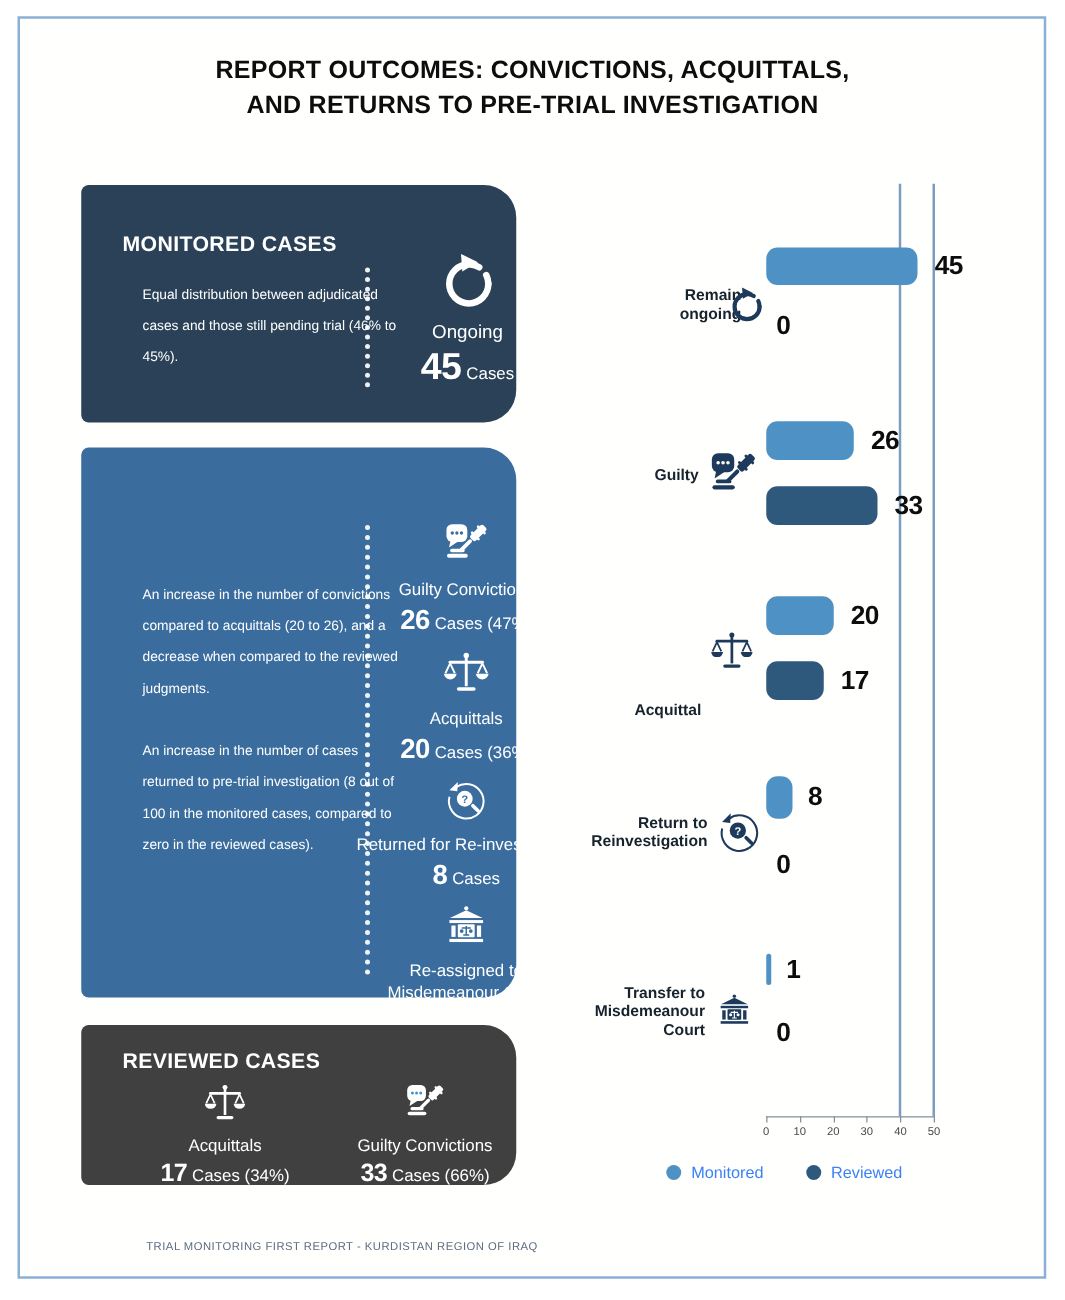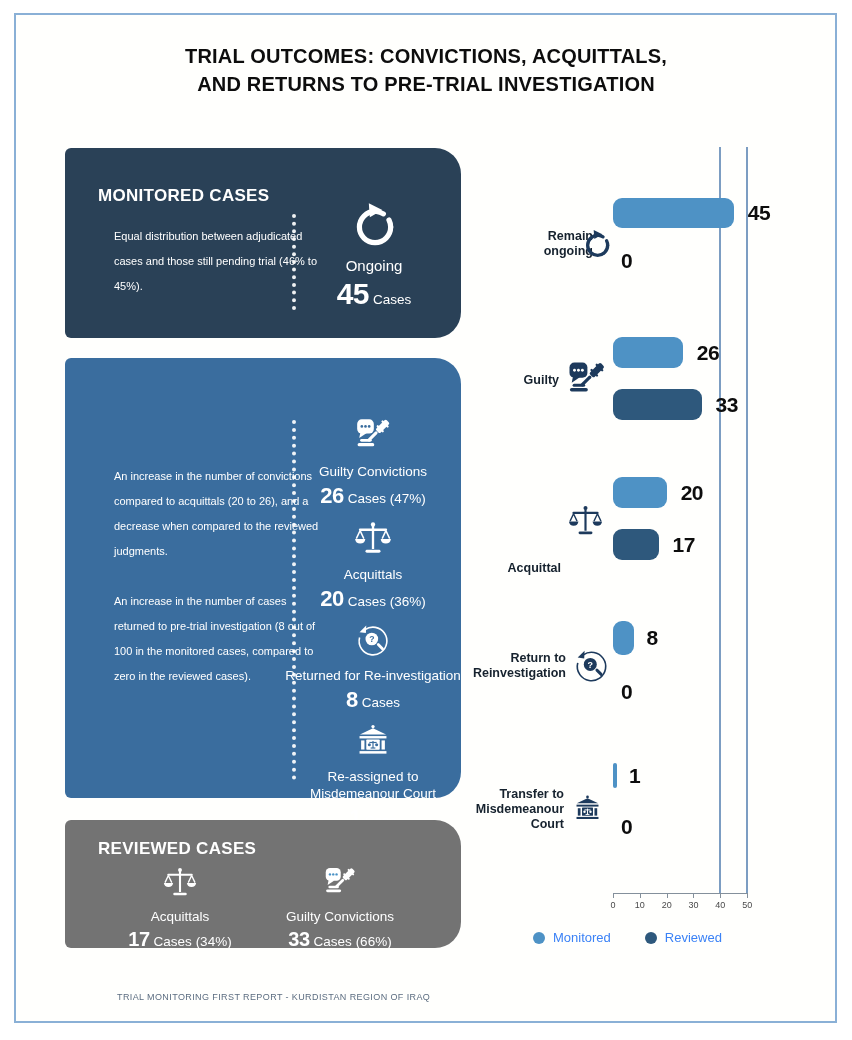--- a/index.html
+++ b/index.html
@@ -3,24 +3,24 @@
 <meta charset="utf-8">
 <style>
   html,body{margin:0;padding:0;background:#fff;}
   .page{position:relative;width:852px;height:1040px;background:#ffffff;overflow:hidden;
         font-family:"Liberation Sans",sans-serif;}
   .frame{position:absolute;left:14px;top:13px;width:819px;height:1006px;
          border:2px solid #8ab0d6;background:#fffffd;}
   .title{position:absolute;left:0;right:0;top:42px;text-align:center;
          font-size:20px;font-weight:700;color:#0d0d0d;line-height:28px;letter-spacing:0.2px;}
   
-  .box{position:absolute;left:65px;width:396px;border-radius:6px 26px 26px 6px;color:#fff;}
+  .box{position:absolute;left:65px;width:348px;border-radius:6px 26px 26px 6px;color:#fff;}
   .box--monitored{top:148px;height:190px;background:#2a4157;}
   .box--analysis{top:358px;height:440px;background:#3a6d9e;--hole-color:#3a6d9e;}
-  .box--reviewed{top:820px;height:128px;background:#737373;--hole-color:#4a92c6;}
+  .box--reviewed{top:820px;height:128px;background:#404040;--hole-color:#4a92c6;}
   .box h2{position:absolute;left:33px;margin:0;font-size:17px;font-weight:700;letter-spacing:0.3px;}
   .box--monitored h2{top:38px;}
   .box--reviewed h2{top:19px;}
   .box-text{position:absolute;left:49px;width:208px;font-size:11px;line-height:25px;margin:0;}
   .box--monitored .box-text{top:76px;}
   .box--analysis .box-text{top:94px;}
   .box--analysis .box-text p{margin:12px 0 25px 0;}
   .vdots{position:absolute;left:227px;width:0;border-left:4px dotted rgba(255,255,255,0.92);}
   .vdots--m{top:66px;height:96px;}
   .vdots--a{top:62px;height:360px;}
@@ -116,21 +116,21 @@
       <circle cx="28.6" cy="27.6" r="1.9" fill="var(--hole-color,#fff)"></circle>
       <rect x="7" y="35.5" width="34" height="3.2" fill="currentColor"></rect>
     </symbol>
   </defs>
 </svg>
 
 <div class="page">
   <div class="frame"></div>
 
   <div class="title">
-    <div>TRIAL OUTCOMES: CONVICTIONS, ACQUITTALS,</div>
+    <div>REPORT OUTCOMES: CONVICTIONS, ACQUITTALS,</div>
     <div>AND RETURNS TO PRE-TRIAL INVESTIGATION</div>
   </div>
 
   <section class="box box--monitored">
     <h2>MONITORED CASES</h2>
     <p class="box-text">Equal distribution between adjudicated cases and those still pending trial (46% to 45%).</p>
     <div class="vdots vdots--m"></div>
     <div class="stat stat--big">
       <span class="icon">
         <svg width="50" height="50">

